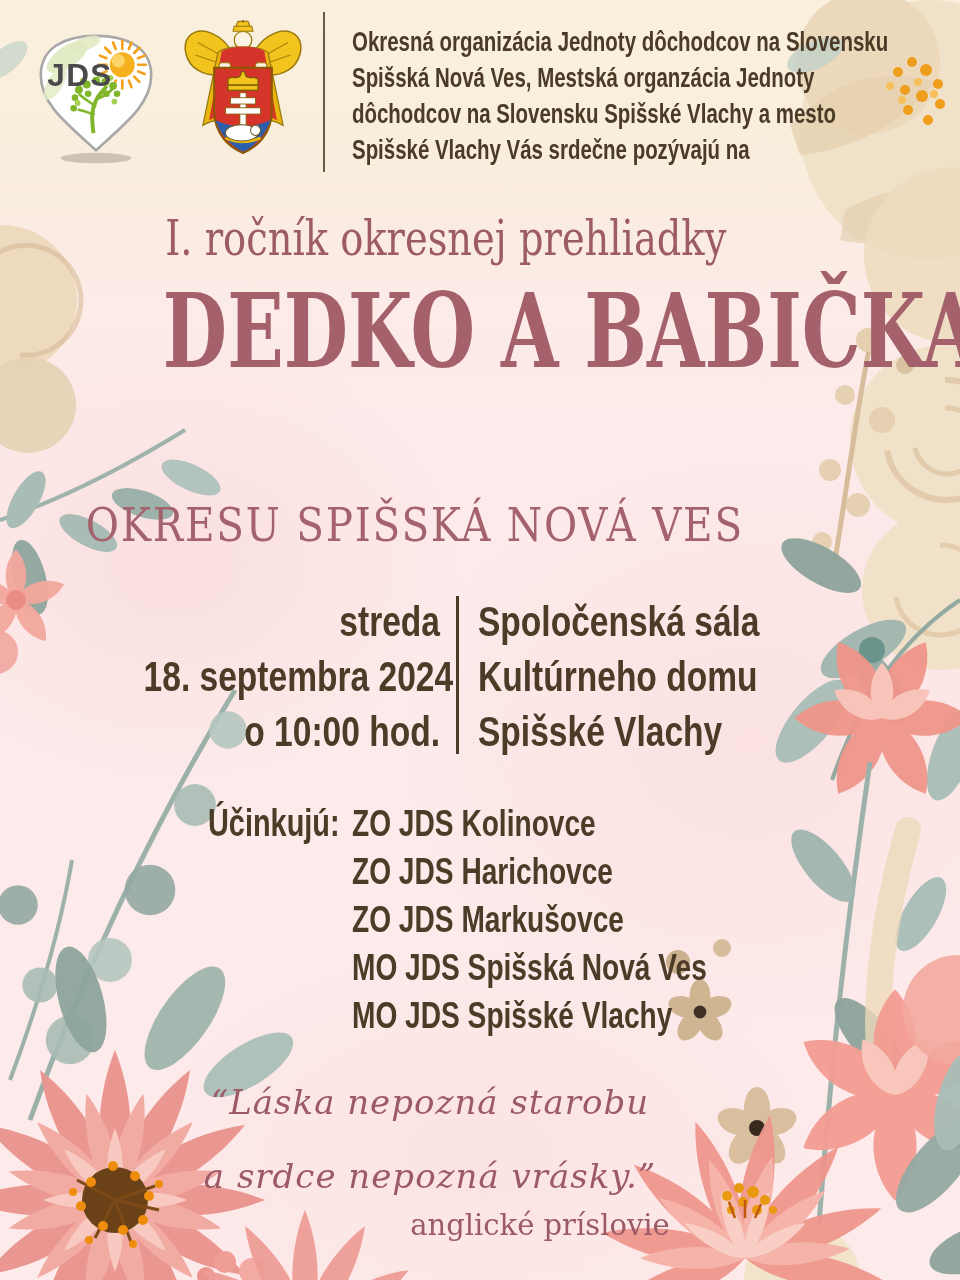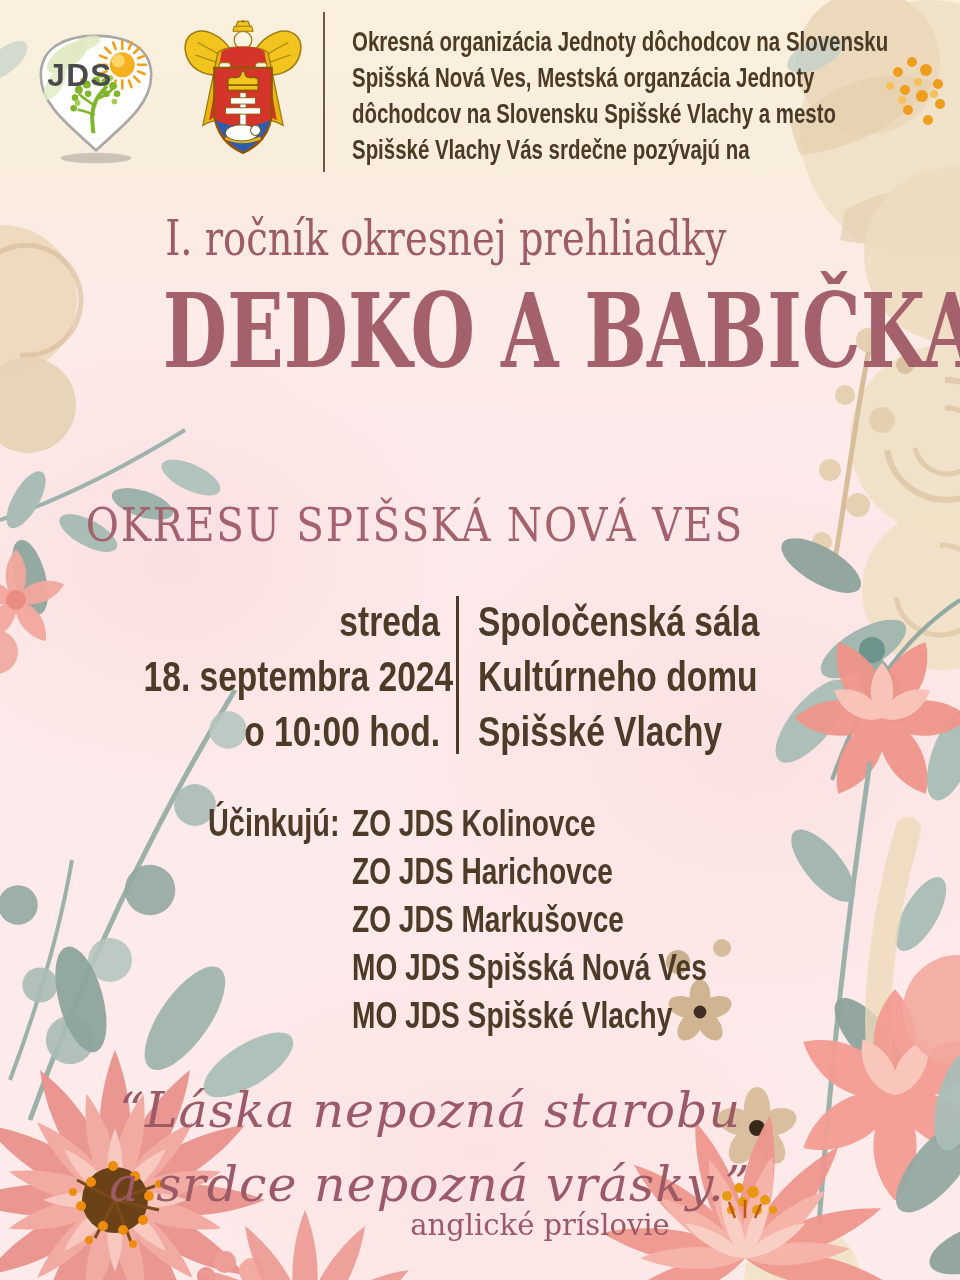--- a/index.html
+++ b/index.html
@@ -39,21 +39,21 @@
 
   
   .perf-label{position:absolute;left:208px;top:802px;transform:scaleX(.76);transform-origin:left top;
     font-size:38px;font-weight:bold;color:#4b3b27;white-space:nowrap;}
   .perf-list{position:absolute;left:352px;top:800px;transform:scaleX(.76);transform-origin:left top;
     list-style:none;margin:0;padding:0;}
   .perf-list li{font-size:37px;font-weight:bold;line-height:48px;color:#4b3b27;white-space:nowrap;}
 
   
   .quote-l1,.quote-l2{position:absolute;left:90px;width:680px;text-align:center;
-    font-family:"DejaVu Serif",serif;font-style:italic;font-size:49px;color:#9c5a66;letter-spacing:1px;}
+    font-family:"DejaVu Serif",serif;font-style:italic;font-size:34px;color:#9c5a66;letter-spacing:1px;}
   .quote-l1{top:1082px;}
   .quote-l2{top:1156px;}
   .quote-attr{position:absolute;left:360px;top:1208px;width:360px;text-align:center;
     font-family:"DejaVu Serif",serif;font-size:29px;color:#9c5a66;}
 </style>
 </head>
 <body>
 
 <div class="poster">
 

